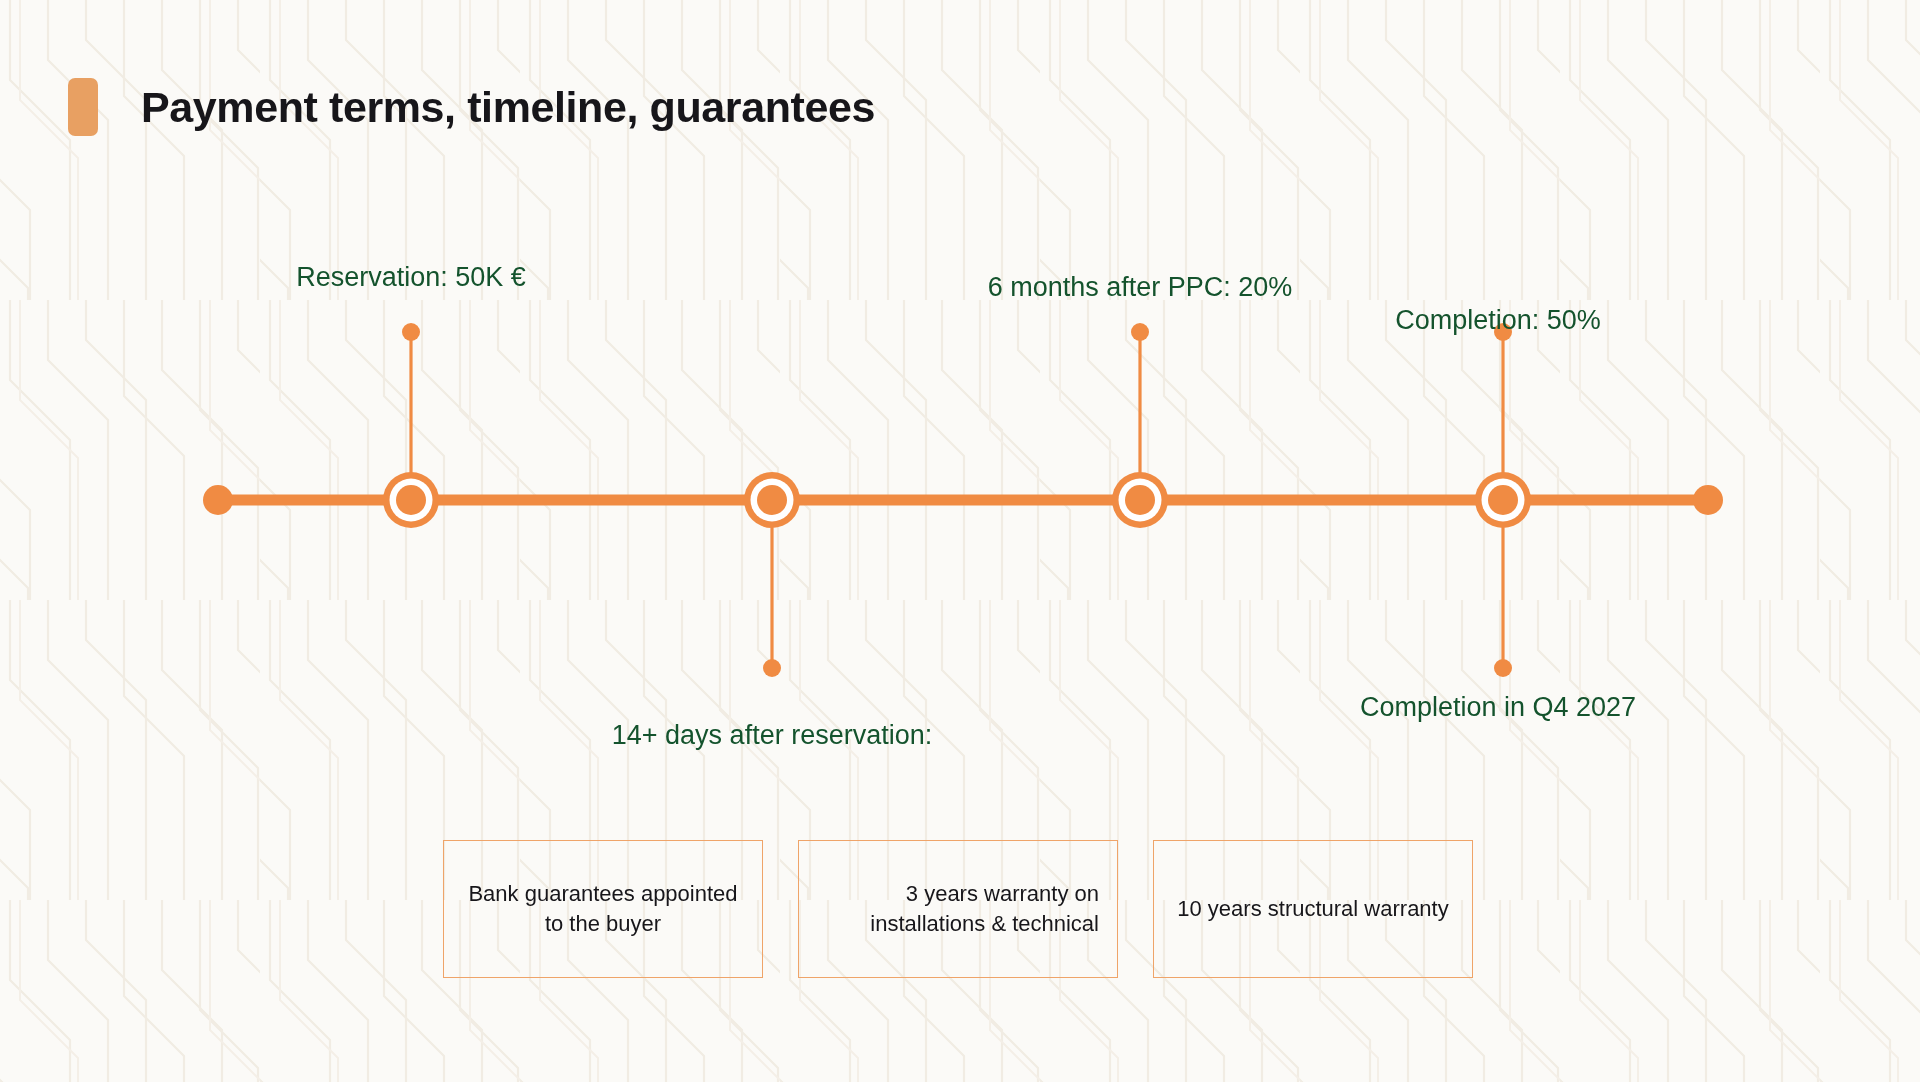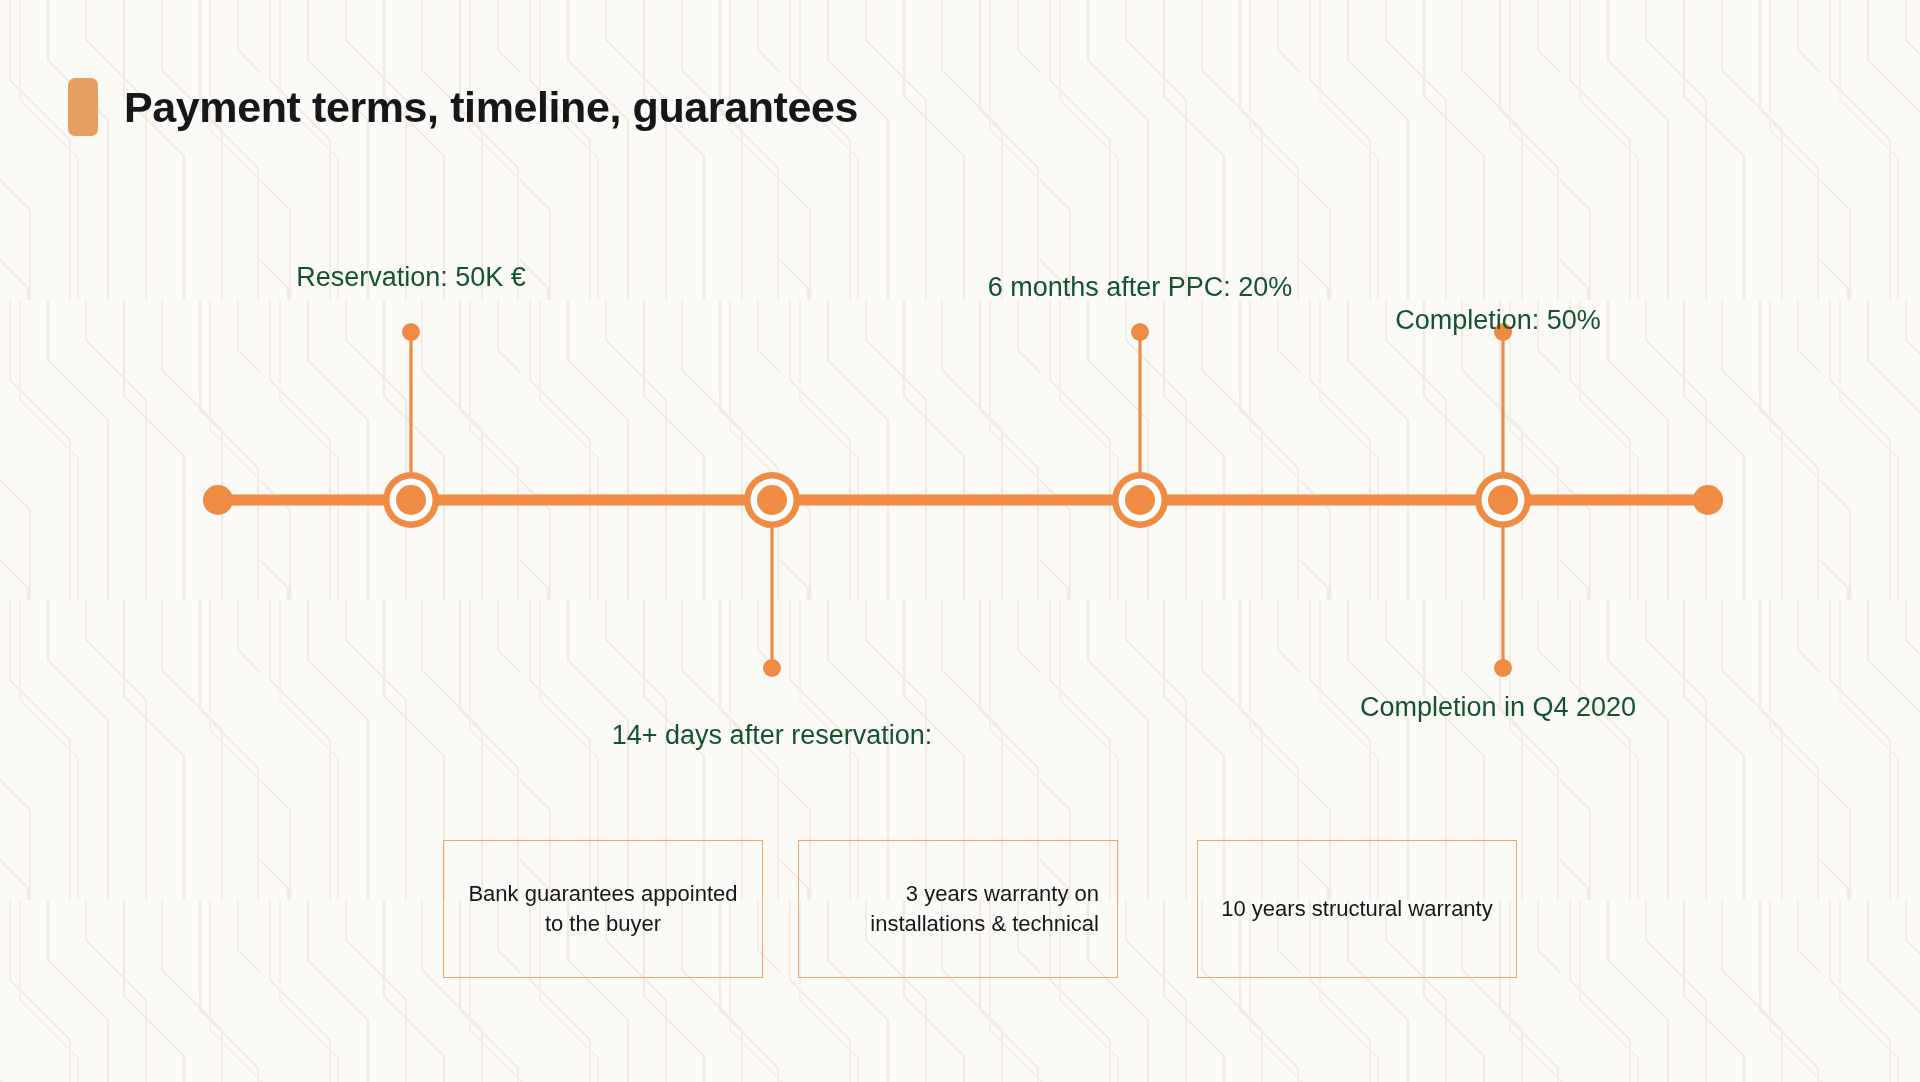--- a/index.html
+++ b/index.html
@@ -25,21 +25,21 @@
     pointer-events:none;
   }
 
   
   #header {
     position:absolute;
     left:68px;
     top:78px;
     display:flex;
     align-items:center;
-    gap:26px;
+    gap:43px;
     z-index:5;
   }
   #accent-bar {
     width:30px;
     height:58px;
     border-radius:7px;
     background:#E8A062;
     flex:0 0 auto;
   }
   #page-title {
@@ -87,21 +87,21 @@
     justify-content:center;
     text-align:center;
     padding:14px 18px;
     height:138px;
     font-size:22px;
     line-height:1.38;
     color:#17161A;
   }
   .gb-0 { width:320px; }
   .gb-1 { width:320px;text-align:right; }
-  .gb-2 { width:320px;margin-left:44px; }
+  .gb-2 { width:320px; }
 </style>
 </head>
 <body>
 
 <svg id="bg-texture" width="1920" height="1082" viewBox="0 0 1920 1082" aria-hidden="true">
   <defs>
     <pattern id="circuit" width="260" height="300" patternUnits="userSpaceOnUse">
       <g fill="none" stroke="#EFE9DF" stroke-width="2.2" stroke-linecap="round" stroke-linejoin="round">
         <path d="M10 -40 L10 80 L70 140 L70 340"></path>
         <path d="M48 -40 L48 60 L108 120 L108 340"></path>
@@ -173,21 +173,21 @@
     <div class="tl-label two-line" style="left: 772px; top: 688px; margin-top: 28px;">
       <div>14+ days after reservation:</div>
     </div>
     <div class="tl-label" style="left: 1140px; top: 268px;">
       <div>6 months after PPC: 20%</div>
     </div>
     <div class="tl-label" style="left: 1498px; top: 268px; margin-top: 33px;">
       <div>Completion: 50%</div>
     </div>
     <div class="tl-label" style="left: 1498px; top: 688px;">
-      <div>Completion in Q4 2020</div>
+      <div>Completion in Q4 2027</div>
     </div>
   </div>
 
 <div id="guarantee-row">
     <div class="guarantee-box gb-0">
       <span>Bank guarantees appointed to the buyer</span>
     </div>
     <div class="guarantee-box gb-1">
       <span>3 years warranty on installations &amp; technical</span>
     </div>

